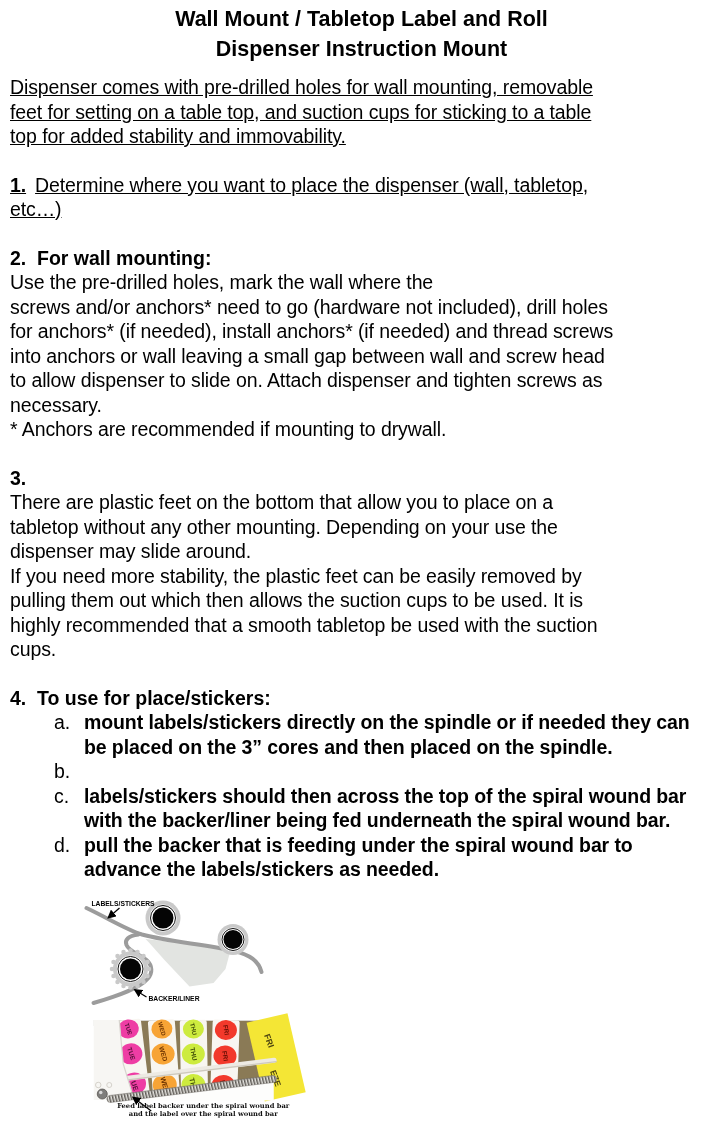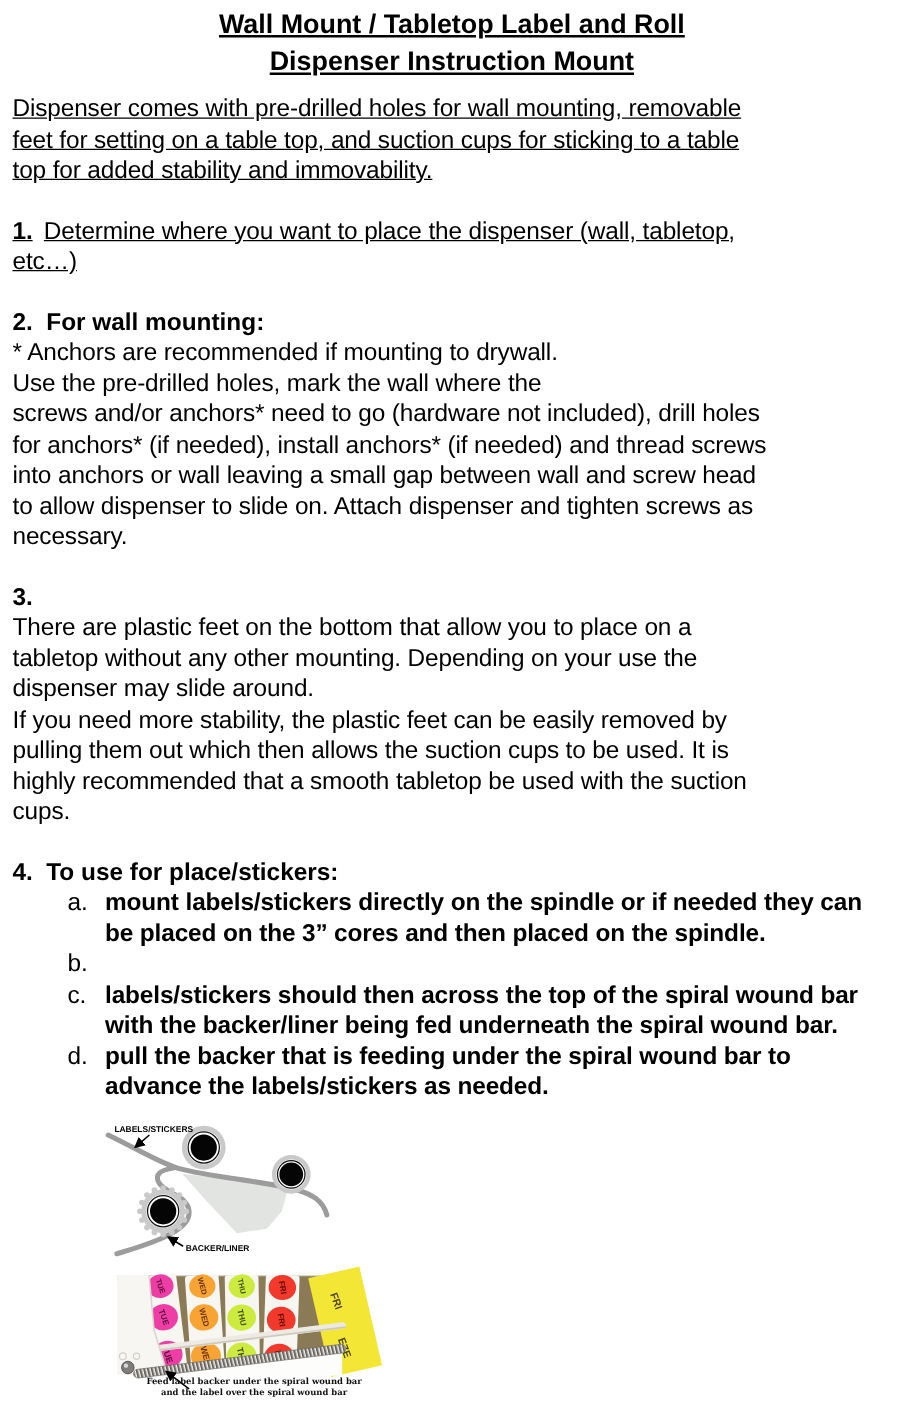--- a/index.html
+++ b/index.html
@@ -2,21 +2,21 @@
 <html><head>
 <meta charset="utf-8">
 <style>
   html,body { margin:0; padding:0; background:#fff; }
   .page {
     position:relative; width:723px; height:1127px; overflow:hidden;
     background:#ffffff; color:#000;
     font-family:"Liberation Sans", sans-serif;
   }
   .content { position:absolute; top:4px; left:10px; width:703px; }
-  .title { text-align:center; font-weight:bold; font-size:21.5px; line-height:30px; margin:0 0 11px 0;text-decoration:underline; }
+  .title { text-align:center; font-weight:bold; font-size:21.5px; line-height:30px; margin:0 0 11px 0; }
   .para { font-size:19.5px; line-height:24.5px; letter-spacing:-0.1px; margin:0 0 24px 0; white-space:pre-line;text-decoration:underline; }
   .step-head { display:flex; font-weight:bold; font-size:19.5px; line-height:24.5px; }
   .step-num { width:27px; flex:0 0 27px; }
   .num-inline { font-weight:bold; margin-right:9px; white-space:normal; }
   .step-body { font-size:19.5px; line-height:24.5px; letter-spacing:-0.1px; white-space:pre-line; }
   .step-block { margin:0 0 24px 0; }
   .sub { display:flex; margin-left:44px; font-size:19.5px; line-height:24.5px; letter-spacing:-0.1px; }
   .sub-letter { width:30px; flex:0 0 30px; }
   .sub-text { white-space:pre-line;font-weight:bold; }
   .figures { position:absolute; top:890px; left:0; width:723px; height:237px; display:flex;flex-direction:column; }
@@ -39,27 +39,27 @@
 top for added stability and immovability.</p>
 
     <p class="para"><span class="num-inline">1.</span><span>Determine where you want to place the dispenser (wall, tabletop,
 etc…)</span></p>
 
     <div class="step-block">
       <div class="step-head">
         <span class="step-num">2.</span>
         <span>For wall mounting:</span>
       </div>
-      <div class="step-body">* Anchors are recommended if mounting to drywall.</div>
       <div class="step-body">Use the pre-drilled holes, mark the wall where the
 screws and/or anchors* need to go (hardware not included), drill holes
 for anchors* (if needed), install anchors* (if needed) and thread screws
 into anchors or wall leaving a small gap between wall and screw head
 to allow dispenser to slide on. Attach dispenser and tighten screws as
 necessary.</div>
+      <div class="step-body">* Anchors are recommended if mounting to drywall.</div>
     </div>
 
     <div class="step-block">
       <div class="step-head">
         <span class="step-num">3.</span>
       </div>
       <div class="step-body">There are plastic feet on the bottom that allow you to place on a
 tabletop without any other mounting. Depending on your use the
 dispenser may slide around.
 If you need more stability, the plastic feet can be easily removed by

